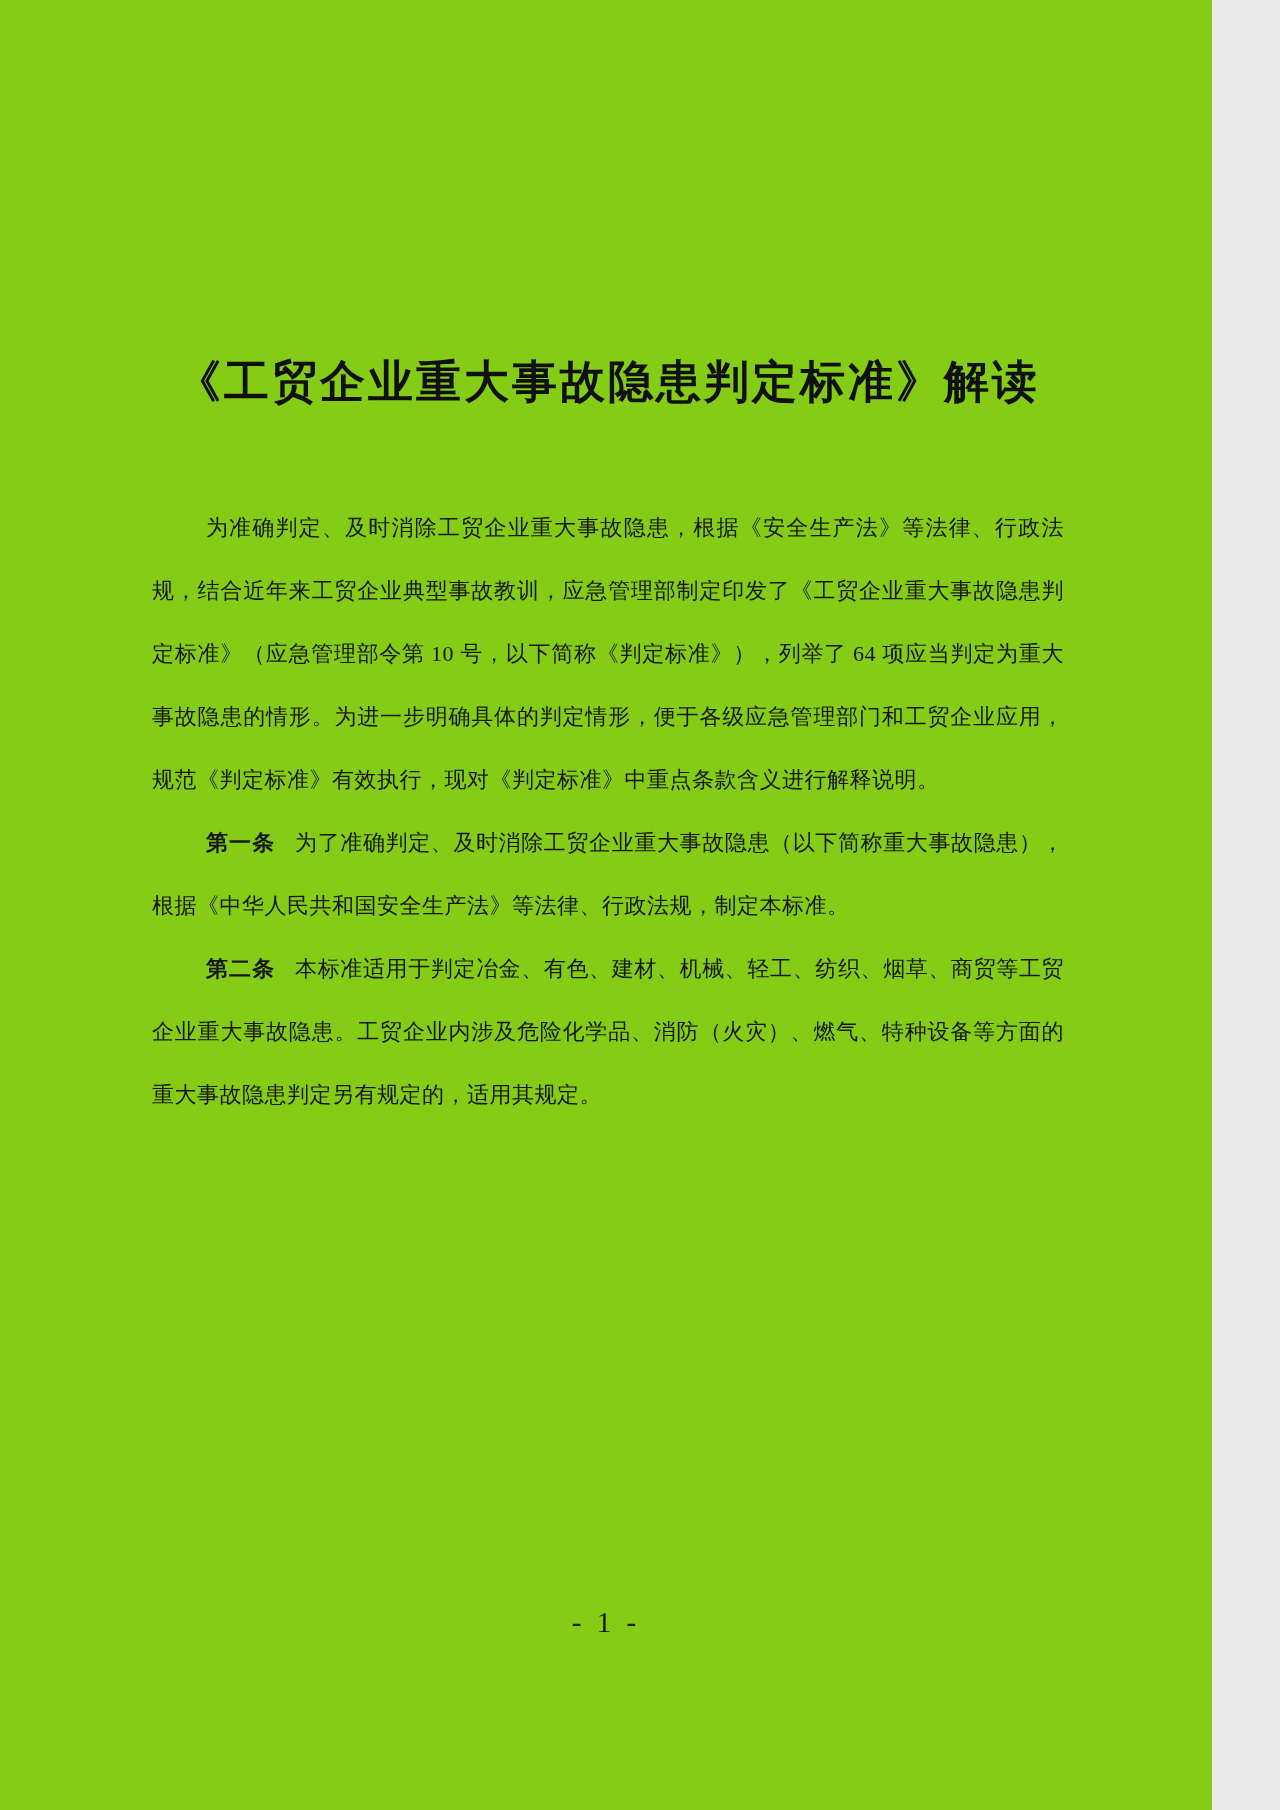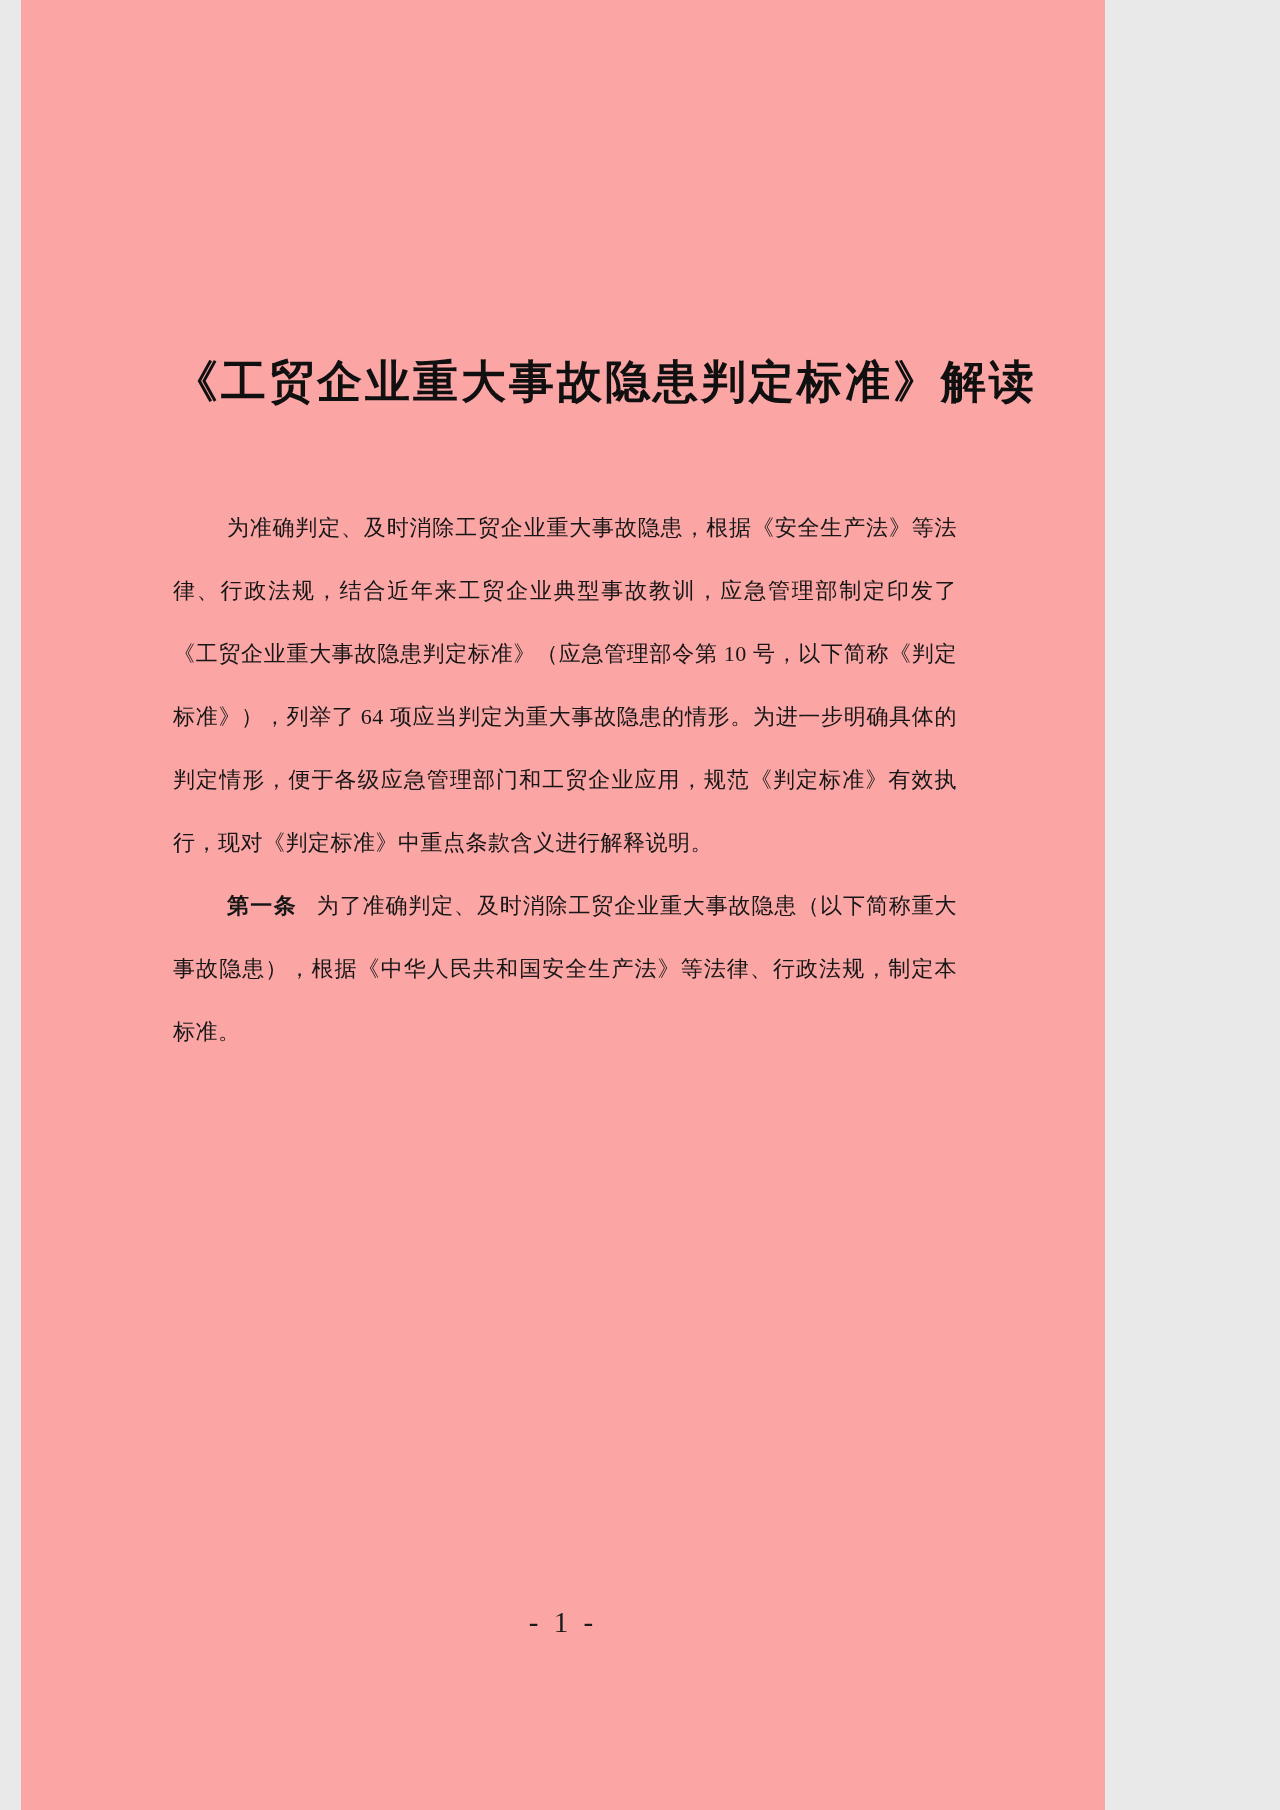--- a/index.html
+++ b/index.html
@@ -4,26 +4,25 @@
 <style>
   * { margin: 0; padding: 0; box-sizing: border-box; }
 
   html, body {
     background: #e9e9e9;
     font-family: "Liberation Serif", "DejaVu Serif", serif;
   }
 
   .page {
     position: relative;
-    width: 1084px;
+    width: 1212px;
     height: 1810px;
-    background: #fca5a5;
+    background: #84cc16;
     color: #141414;
     overflow: hidden;
-    margin-left: 21px;
   }
 
   .content {
     padding: 352px 148px 0 152px; 
   }
 
   .doc-title {
     font-size: 45px;
     font-weight: 700;
     letter-spacing: 3px;
@@ -66,20 +65,21 @@
 <div class="page">
 
   <div class="content">
 
     <h1 class="doc-title">《工贸企业重大事故隐患判定标准》解读</h1>
 
     <p class="para"><span>为准确判定、及时消除工贸企业重大事故隐患，根据《安全生产法》等法律、行政法规，结合近年来工贸企业典型事故教训，应急管理部制定印发了《工贸企业重大事故隐患判定标准》（应急管理部令第 10 号，以下简称《判定标准》），列举了 64 项应当判定为重大事故隐患的情形。为进一步明确具体的判定情形，便于各级应急管理部门和工贸企业应用，规范《判定标准》有效执行，现对《判定标准》中重点条款含义进行解释说明。</span></p>
 
     <p class="para"><b class="lead">第一条</b><span>为了准确判定、及时消除工贸企业重大事故隐患（以下简称重大事故隐患），根据《中华人民共和国安全生产法》等法律、行政法规，制定本标准。</span></p>
 
+    <p class="para"><b class="lead">第二条</b><span>本标准适用于判定冶金、有色、建材、机械、轻工、纺织、烟草、商贸等工贸企业重大事故隐患。工贸企业内涉及危险化学品、消防（火灾）、燃气、特种设备等方面的重大事故隐患判定另有规定的，适用其规定。</span></p>
 
 
 
   </div>
 
   <div class="page-footer">- 1 -</div>
 
 </div>
 
 </body></html>

